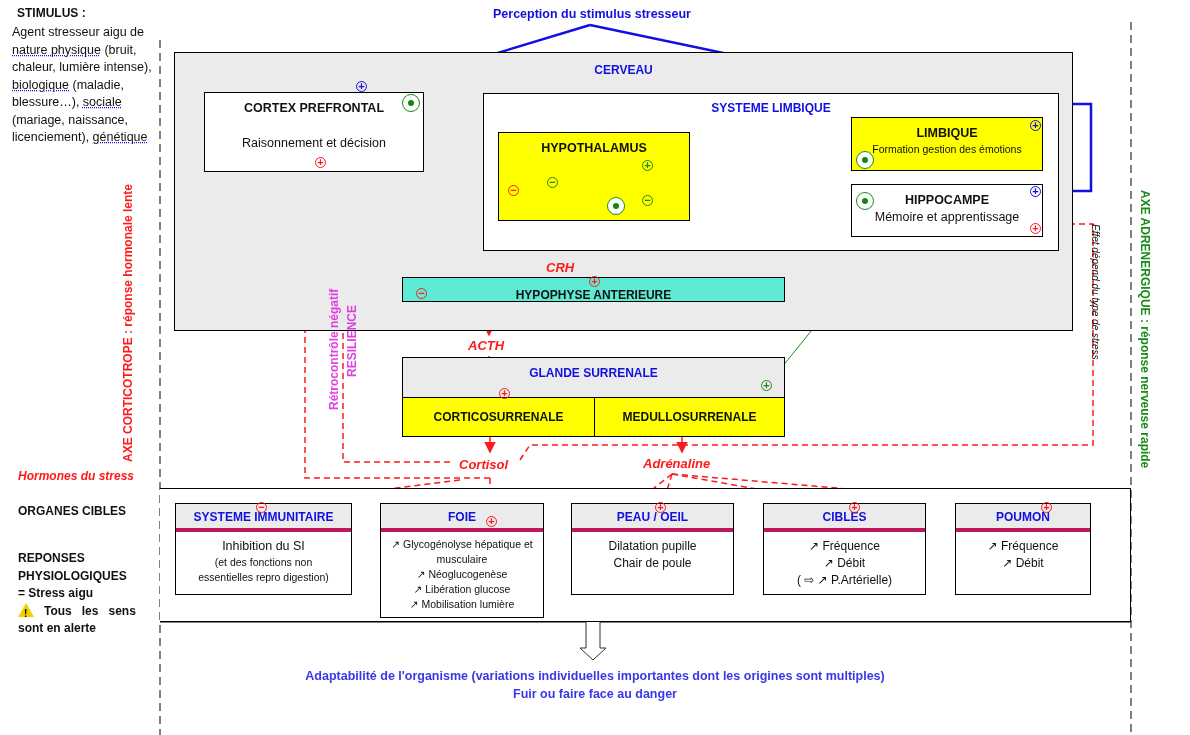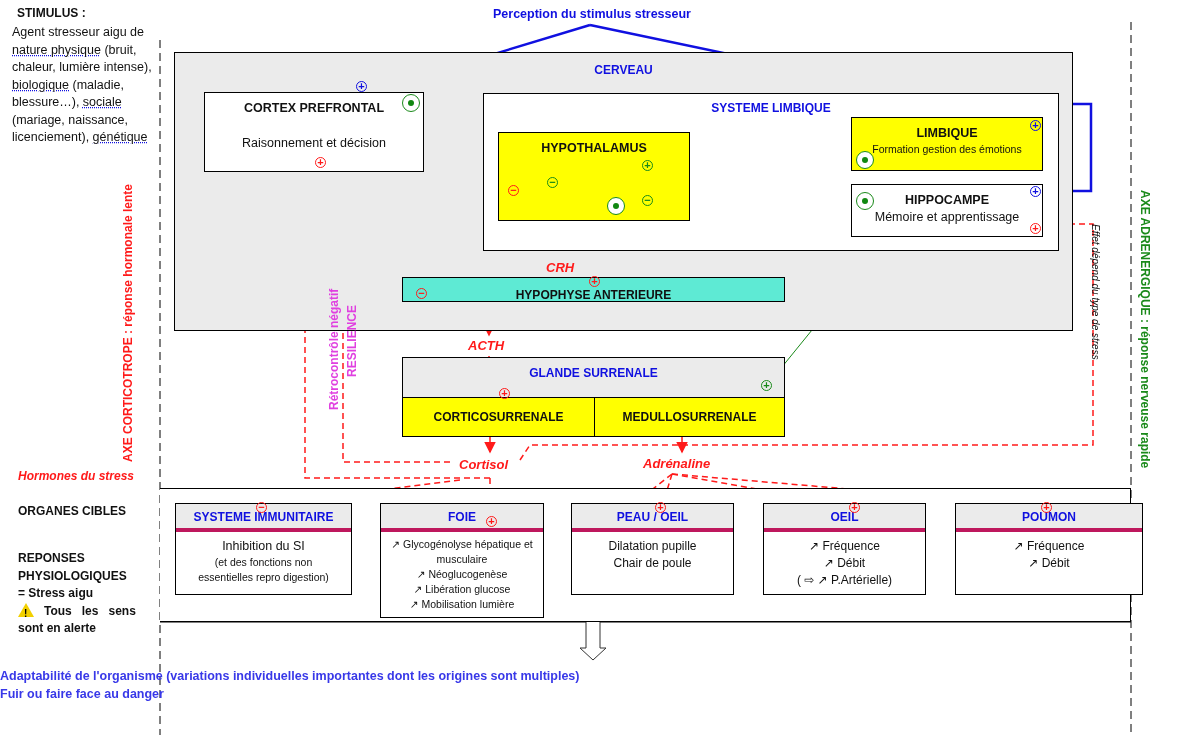--- a/index.html
+++ b/index.html
@@ -41,21 +41,21 @@
   .vlabel { position:absolute; transform-origin:0 0; transform:rotate(-90deg); white-space:nowrap; }
   .wrn { display:inline-block; width:0; height:0; border-left:8px solid transparent; border-right:8px solid transparent;
          border-bottom:14px solid #f2d000; position:relative; vertical-align:-2px; margin-right:10px; }
   .wrn span { position:absolute; left:-2px; top:2px; font-size:10px; font-weight:bold; color:#000; }
 
   .sym { position:absolute; width:11px; height:11px; border:1px solid; border-radius:50%; box-sizing:border-box;
          font-size:11px; line-height:9px; text-align:center; font-weight:bold; }
   .dot { position:absolute; width:18px; height:18px; border:1.5px solid #1a8a1a; border-radius:50%; background:#fff; box-sizing:border-box; }
   .dot::after { content:""; position:absolute; left:4.5px; top:4.5px; width:6px; height:6px; border-radius:50%; background:#118811; }
 
-  #bottom-text { left:0; width:1190px; top:667px; color:#3838e8; font-weight:bold; font-size:12.5px; line-height:18px; }
+  #bottom-text { left:0; width:1190px; top:667px; text-align:center; color:#3838e8; font-weight:bold; font-size:12.5px; line-height:18px; }
   svg#wires { position:absolute; left:0; top:0; }
 </style>
 </head>
 <body>
 
 <svg id="wires" width="1190" height="735">
   <defs>
     <marker id="ab" markerWidth="8" markerHeight="8" refX="7" refY="4" orient="auto">
         <path d="M0,0 L8,4 L0,8 z" fill="#1010e0"></path>
       </marker>
@@ -182,28 +182,28 @@
   </div>
 </div>
 <div class="organ" style="left:571px;width:163px;height:92px;">
   <div class="head">PEAU / OEIL</div>
   <div class="body">
     <div>Dilatation pupille</div>
     <div>Chair de poule</div>
   </div>
 </div>
 <div class="organ" style="left:763px;width:163px;height:92px;">
-  <div class="head">OEIL</div>
+  <div class="head">CIBLES</div>
   <div class="body">
     <div>↗ Fréquence</div>
     <div>↗ Débit</div>
     <div>( ⇨ ↗ P.Artérielle)</div>
   </div>
 </div>
-<div class="organ" style="left:955px;width:188px;height:92px;">
+<div class="organ" style="left:955px;width:136px;height:92px;">
   <div class="head">POUMON</div>
   <div class="body">
     <div>↗ Fréquence</div>
     <div>↗ Débit</div>
   </div>
 </div>
 
 <div class="sym blue" style="left:356px;top:81px;border-color:#1010e0;">+</div>
 <div class="sym red" style="left:315px;top:157px;border-color:#ff1a1a;">+</div>
 <div class="dot" style="left:402px;top:94px;"></div>

